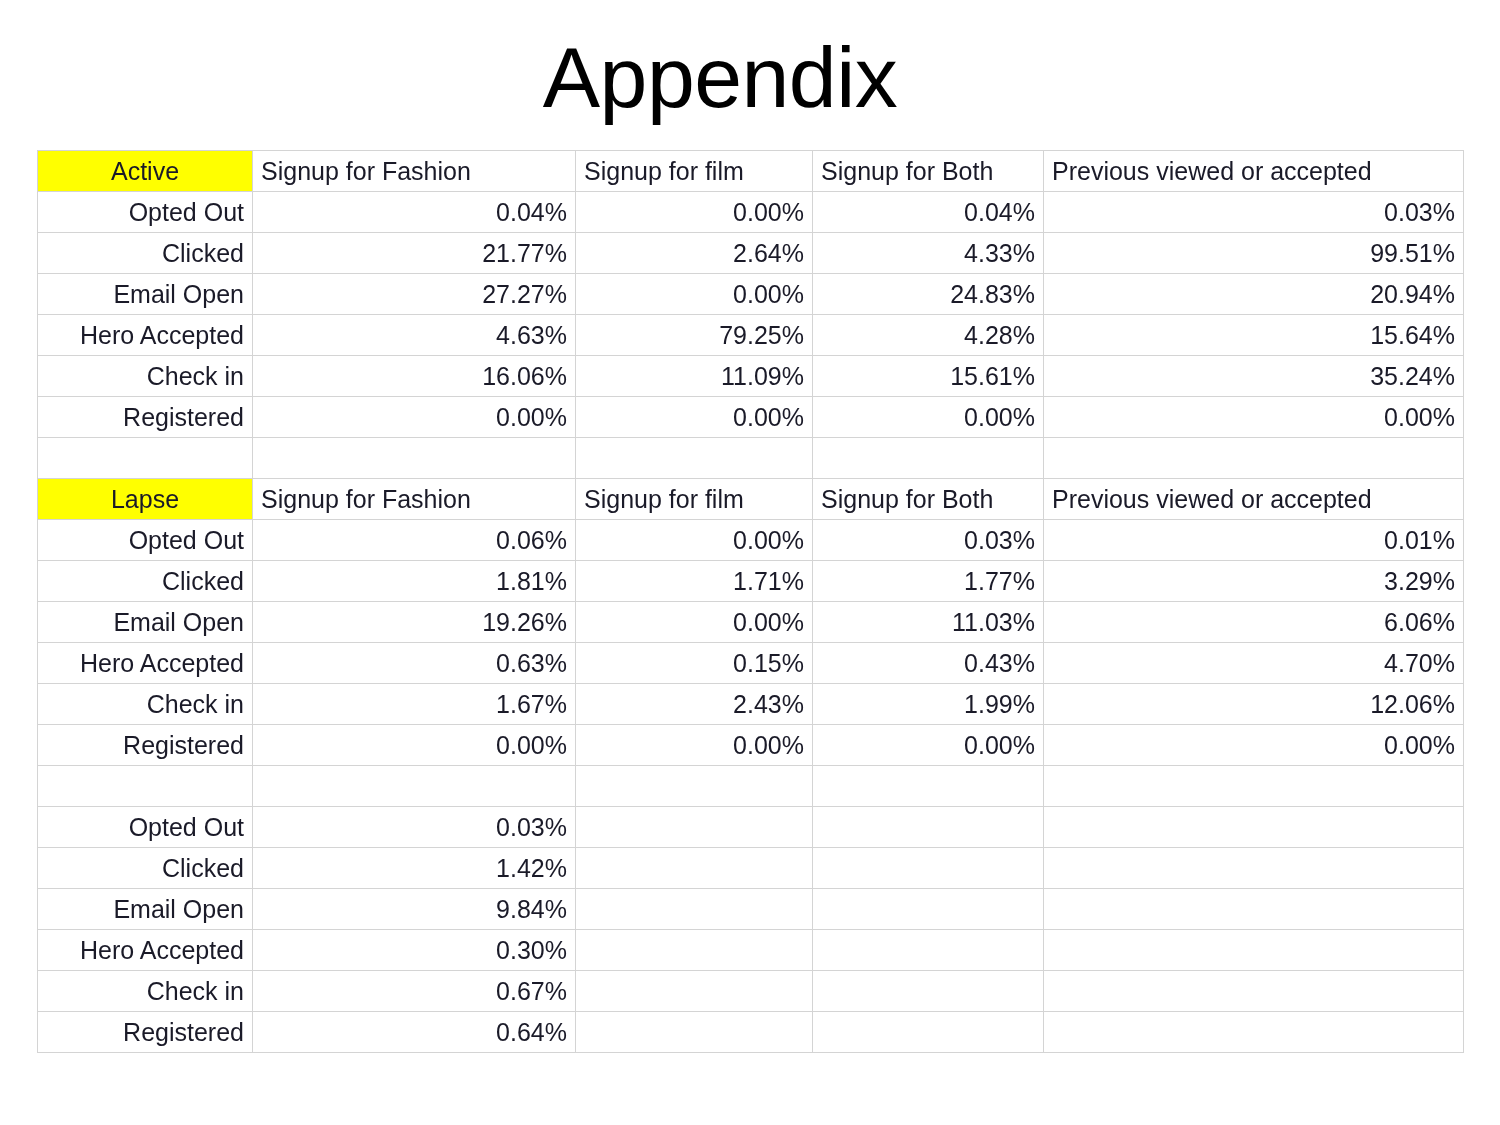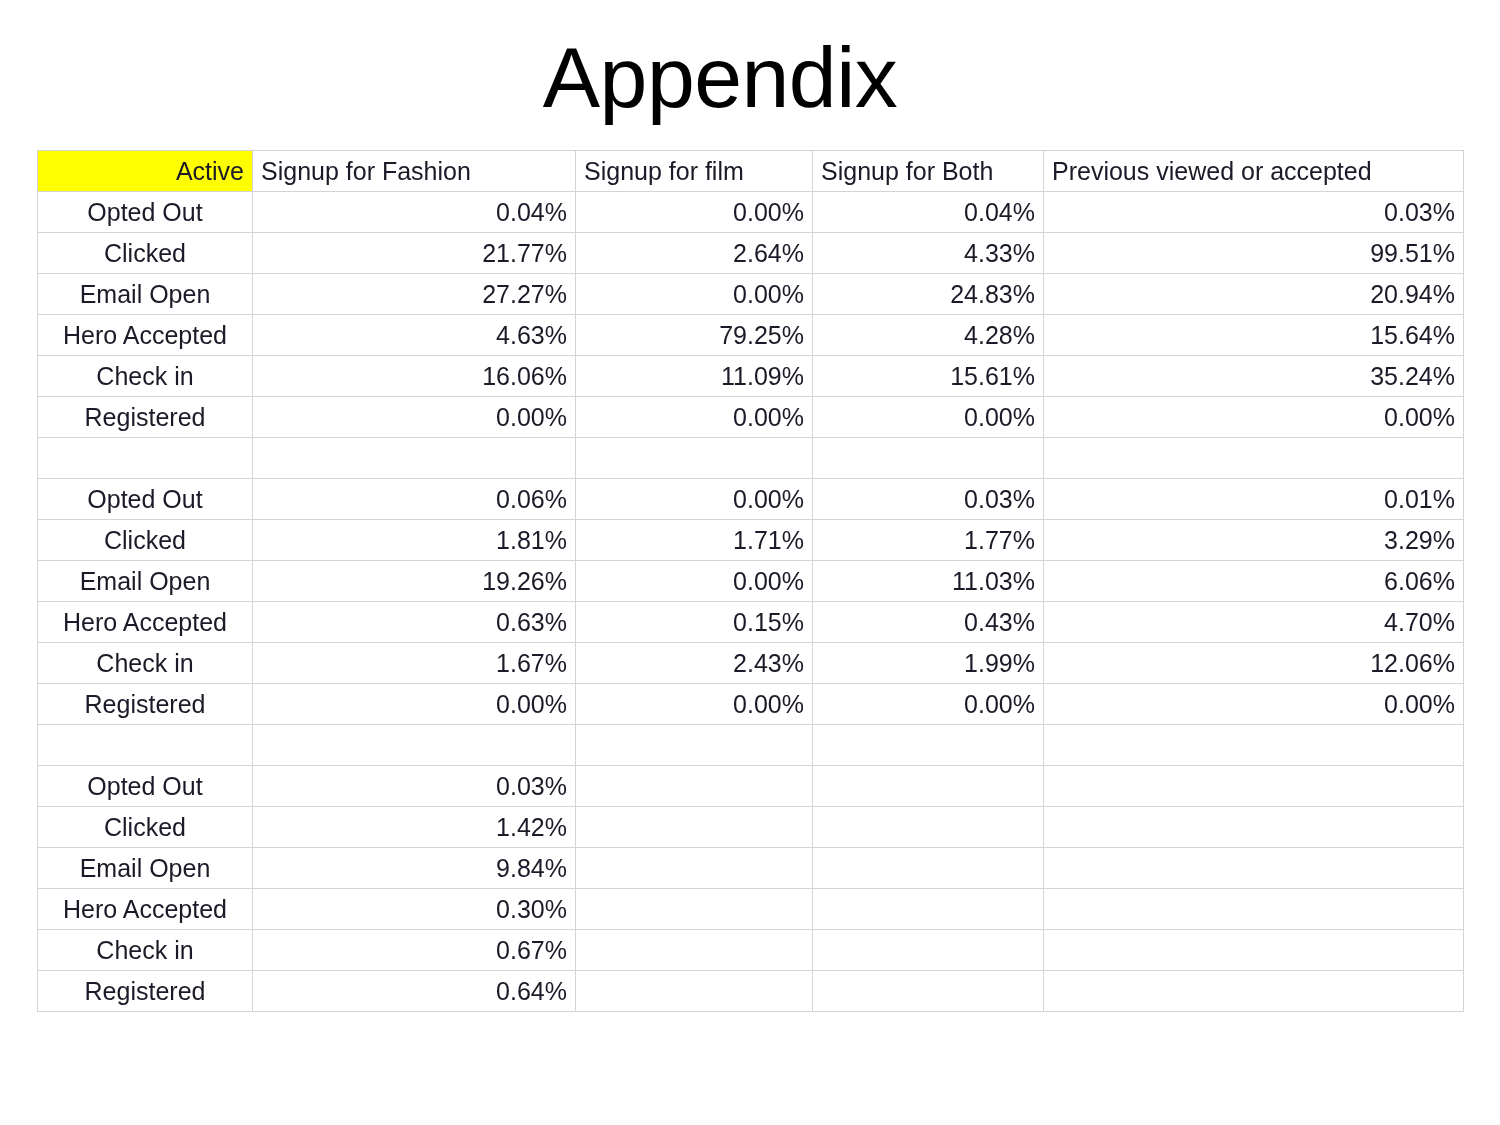--- a/index.html
+++ b/index.html
@@ -56,24 +56,24 @@
     vertical-align: middle;
     line-height: 1.05;
   }
   
   col.c0 { width: 215px; }
   col.c1 { width: 323px; }
   col.c2 { width: 237px; }
   col.c3 { width: 231px; }
   col.c4 { width: 420px; }
 
-  td.label      { text-align: center; }
+  td.label      { text-align: right; }
   td.num        { text-align: right; padding-right: 12px; }
   td.head       { text-align: left; }
-  td.highlight  { background: #ffff00; text-align: right; }
+  td.highlight  { background: #ffff00; text-align: center; }
   td.blankcell  { background: #ffffff; }
 
   tr.spacer td {
     height: 40px;
     border: 1px solid #d4d4d4;
     border-top-color: #d4d4d4;
   }
   
   tr.spacer td.s0 { border-left: 1px solid #d4d4d4; }
 </style>
@@ -142,20 +142,27 @@
           <td class="num">0.00%</td>
         </tr>
         <tr class="spacer">
           <td class="blankcell s0"></td>
           <td class="blankcell"></td>
           <td class="blankcell"></td>
           <td class="blankcell"></td>
           <td class="blankcell"></td>
         </tr>
         <tr>
+          <td class="highlight">Lapse</td>
+          <td class="head">Signup for Fashion</td>
+          <td class="head">Signup for film</td>
+          <td class="head">Signup for Both</td>
+          <td class="head">Previous viewed or accepted</td>
+        </tr>
+        <tr>
           <td class="label">Opted Out</td>
           <td class="num">0.06%</td>
           <td class="num">0.00%</td>
           <td class="num">0.03%</td>
           <td class="num">0.01%</td>
         </tr>
         <tr>
           <td class="label">Clicked</td>
           <td class="num">1.81%</td>
           <td class="num">1.71%</td>

